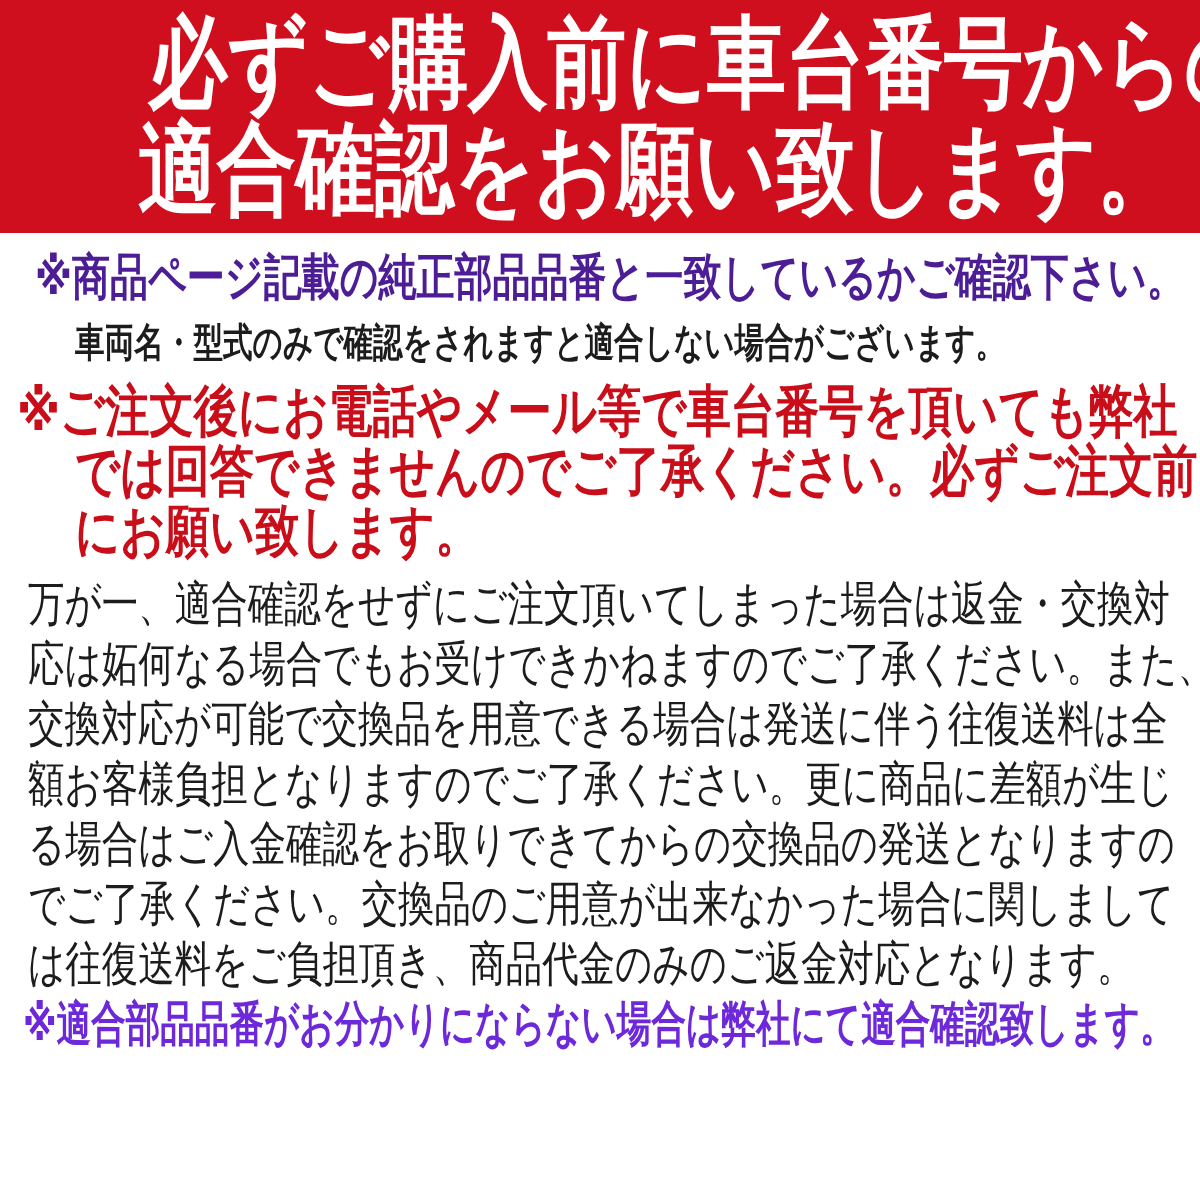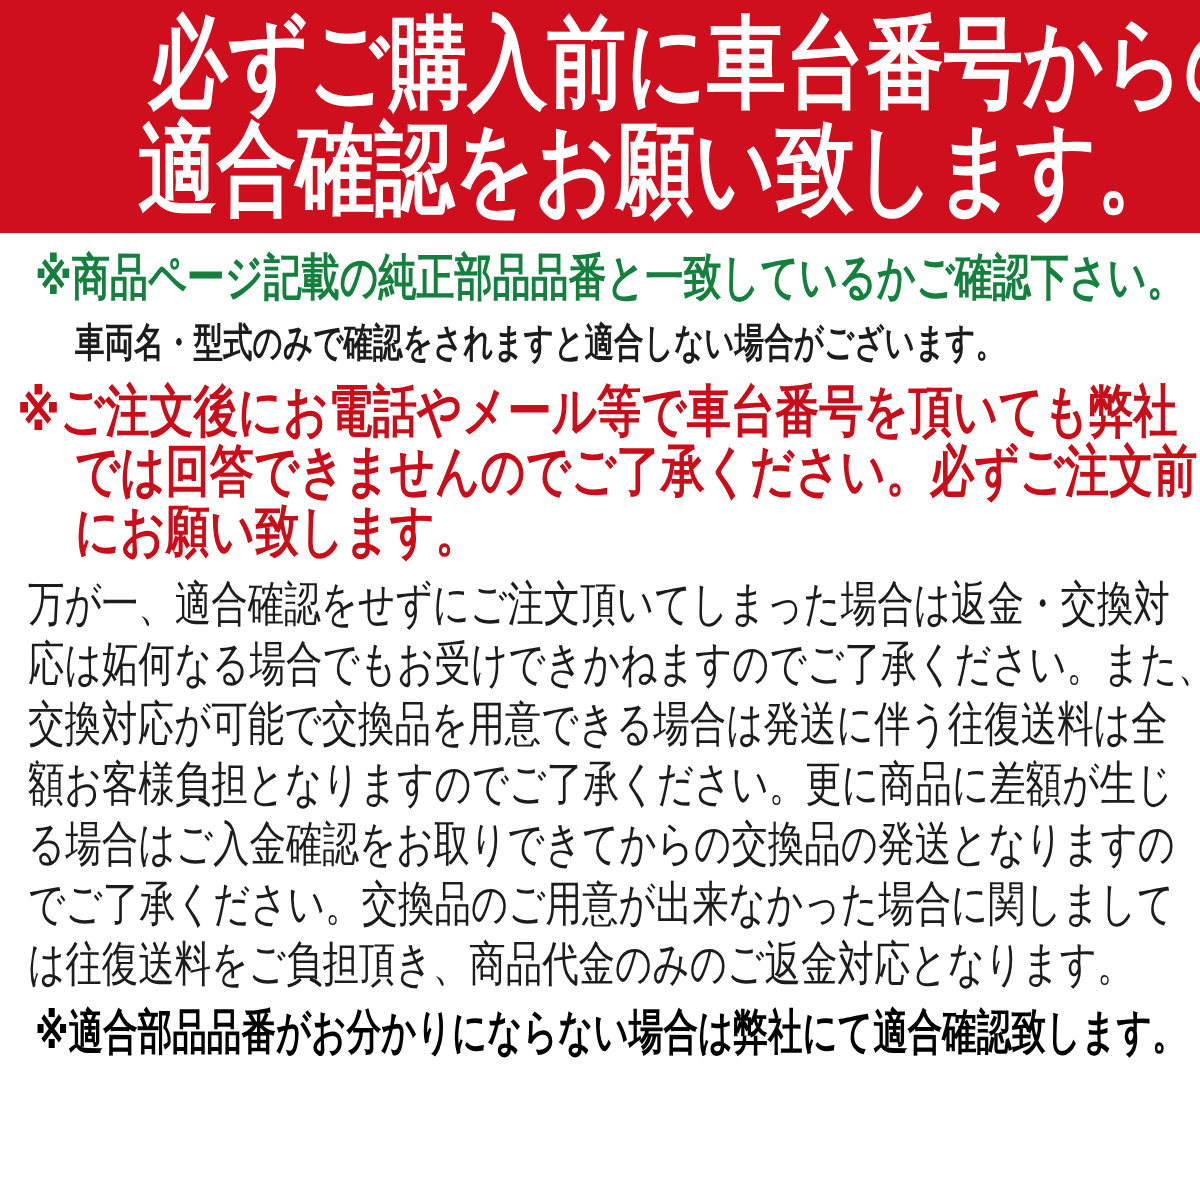--- a/index.html
+++ b/index.html
@@ -46,21 +46,21 @@
   }
   .banner .bline .sq-center { transform: scaleX(0.79); }
 
   
   .n1-headline {
     margin-top: 18px;
     padding-left: 35px;
     line-height: 52px;
     font-size: 50px;
     font-weight: bold;
-    color: #15803d;
+    color: #4c1d95;
   }
   .n1-headline .sq { transform: scaleX(0.76); }
   .n1-detail {
     padding-left: 75px;
     line-height: 50px;
     font-size: 40px;
     font-weight: bold;
     color: #1c1c1c;
   }
   .n1-detail.d1 { margin-top: 14px; }
@@ -87,26 +87,26 @@
     font-weight: normal;
   }
   .policy .pline {
     padding-left: 28px;
     line-height: 60px;
   }
   .policy .sq { transform: scaleX(0.76); }
 
   
   .footer-note {
-    margin-top: 12px;
-    padding-left: 35px;
+    margin-top: 4px;
+    padding-left: 23px;
     line-height: 52px;
     font-size: 48px;
     font-weight: bold;
-    color: #000000;
+    color: #6d28d9;
   }
   .footer-note .sq { transform: scaleX(0.72); }
   .footer-request {
     margin-top: 6px;
     padding-left: 25px;
     line-height: 60px;
     font-size: 57px;
     font-weight: bold;
     color: #8e0e14;
   }

